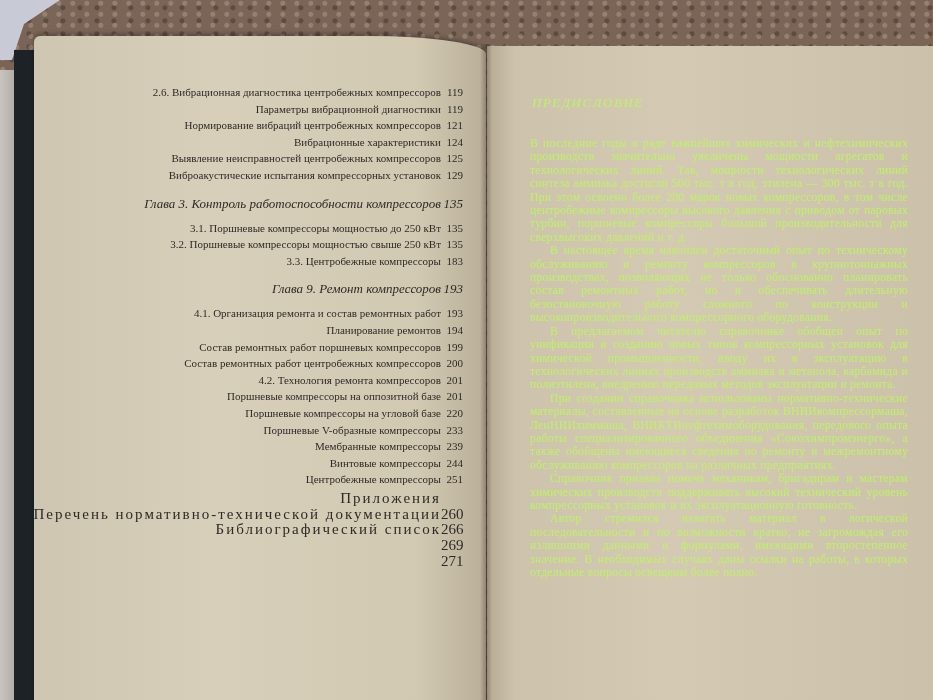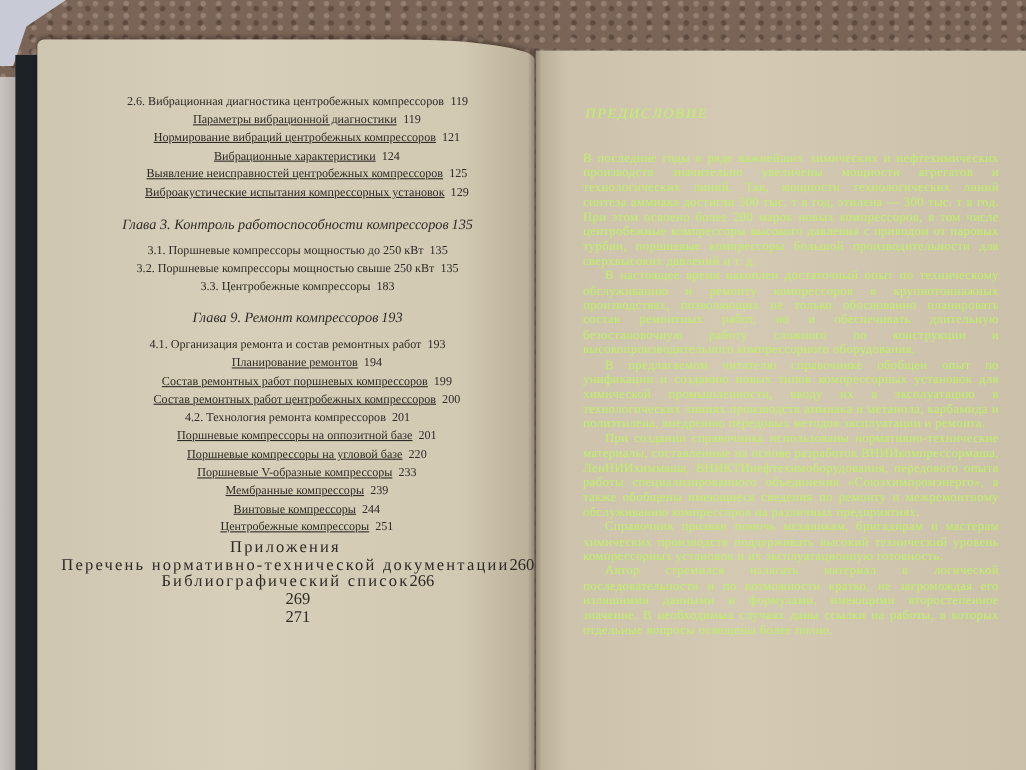--- a/index.html
+++ b/index.html
@@ -37,23 +37,23 @@
   }
   .page-right {
     position: absolute; left: 487px; top: 46px; width: 460px; height: 670px;
     background: linear-gradient(90deg, #b5ab93 0%, #cdc3ad 6%, #d4cab4 40%, #cbc1aa 100%);
   }
   .gutter {
     position: absolute; left: 480px; top: 44px; width: 12px; height: 660px;
     background: linear-gradient(90deg, rgba(0,0,0,0) 0%, rgba(60,50,40,0.35) 50%, rgba(0,0,0,0) 100%);
   }
   .toc { position: absolute; left: 78px; top: 86px; width: 385px; color: #2e2a26; }
-  .toc-row { display: flex; justify-content: center; align-items: baseline; font-size: 11px; height: 16.6px; }
+  .toc-row { display: flex; justify-content: flex-end; align-items: baseline; font-size: 11px; height: 16.6px; }
   .toc-row .num { width: 22px; text-align: right; }
-  .toc-row.sub .label { padding-left: 17px; text-decoration: underline; }
+  .toc-row.sub .label { padding-left: 17px; }
   .toc-row.chapter { font-style: italic; font-size: 13px; height: 22px; margin-top: 10px; margin-bottom: 4px; }
   .toc-row.app { letter-spacing: 2px; font-size: 15px; height: 15.8px; }
   .toc-row.app .num { letter-spacing: 0; font-family: Liberation Serif, serif; }
   .toc .label { white-space: nowrap; }
   .preface { position: absolute; left: 530px; top: 95px; width: 378px; color: #bef264; }
   .preface h2 { font-style: italic; font-weight: normal; font-size: 13px; letter-spacing: 1.5px; margin: 0 0 26px 2px; }
   .preface p { margin: 0; font-size: 11.6px; line-height: 13.4px; text-align: justify; text-indent: 20px; letter-spacing: 0.3px; }
   .preface p.first { text-indent: 0; }
 </style>
 </head>

